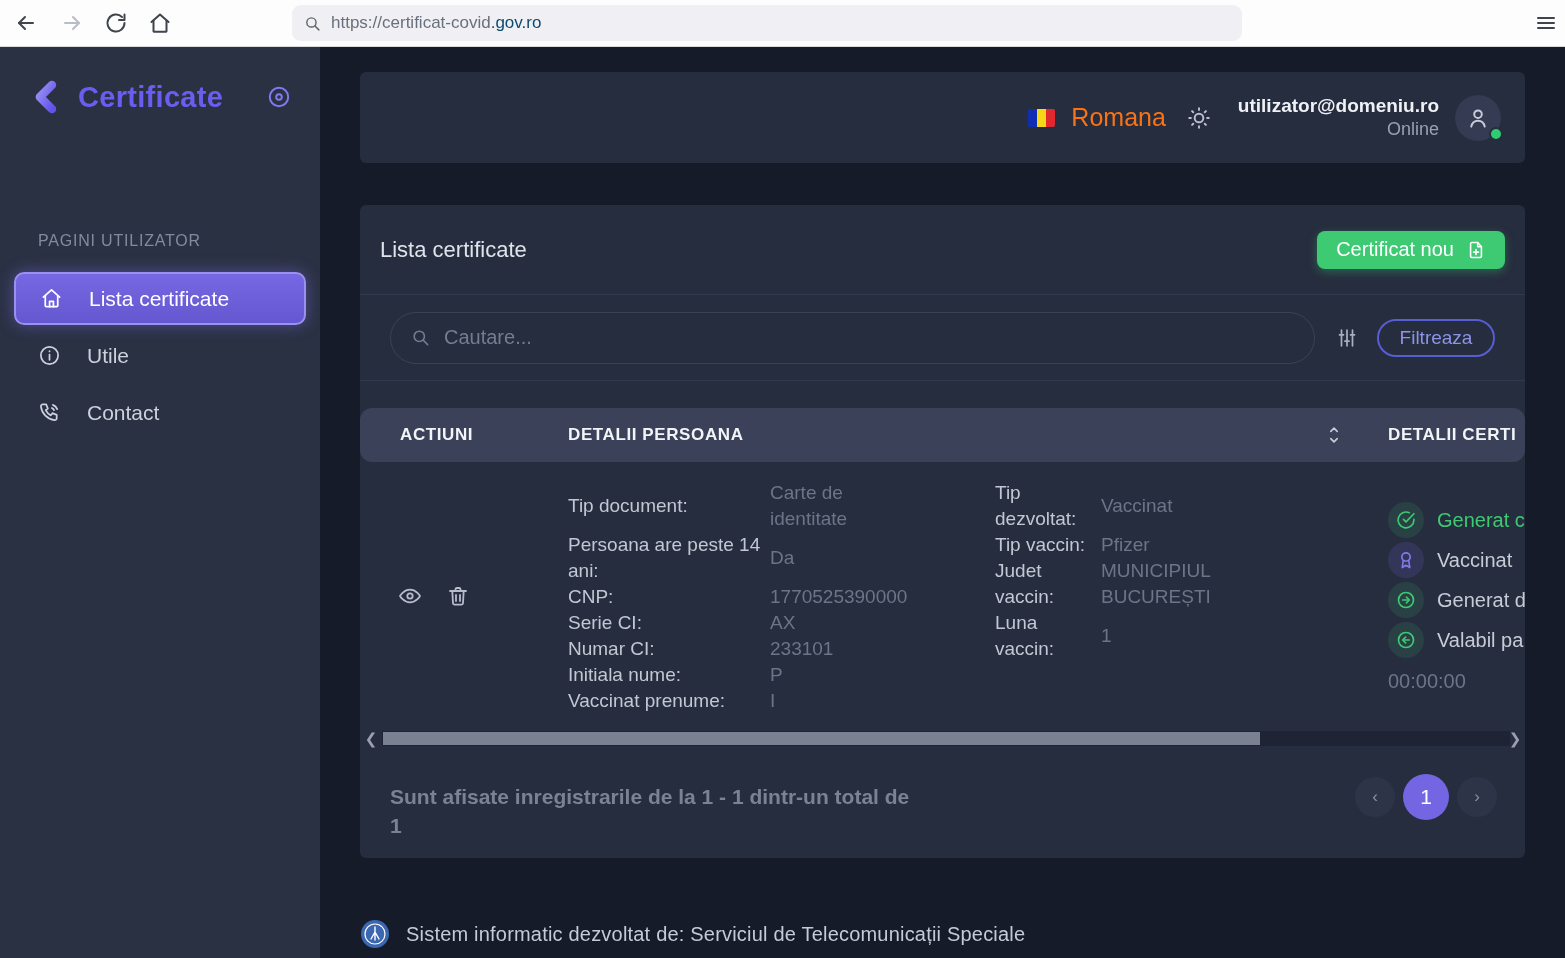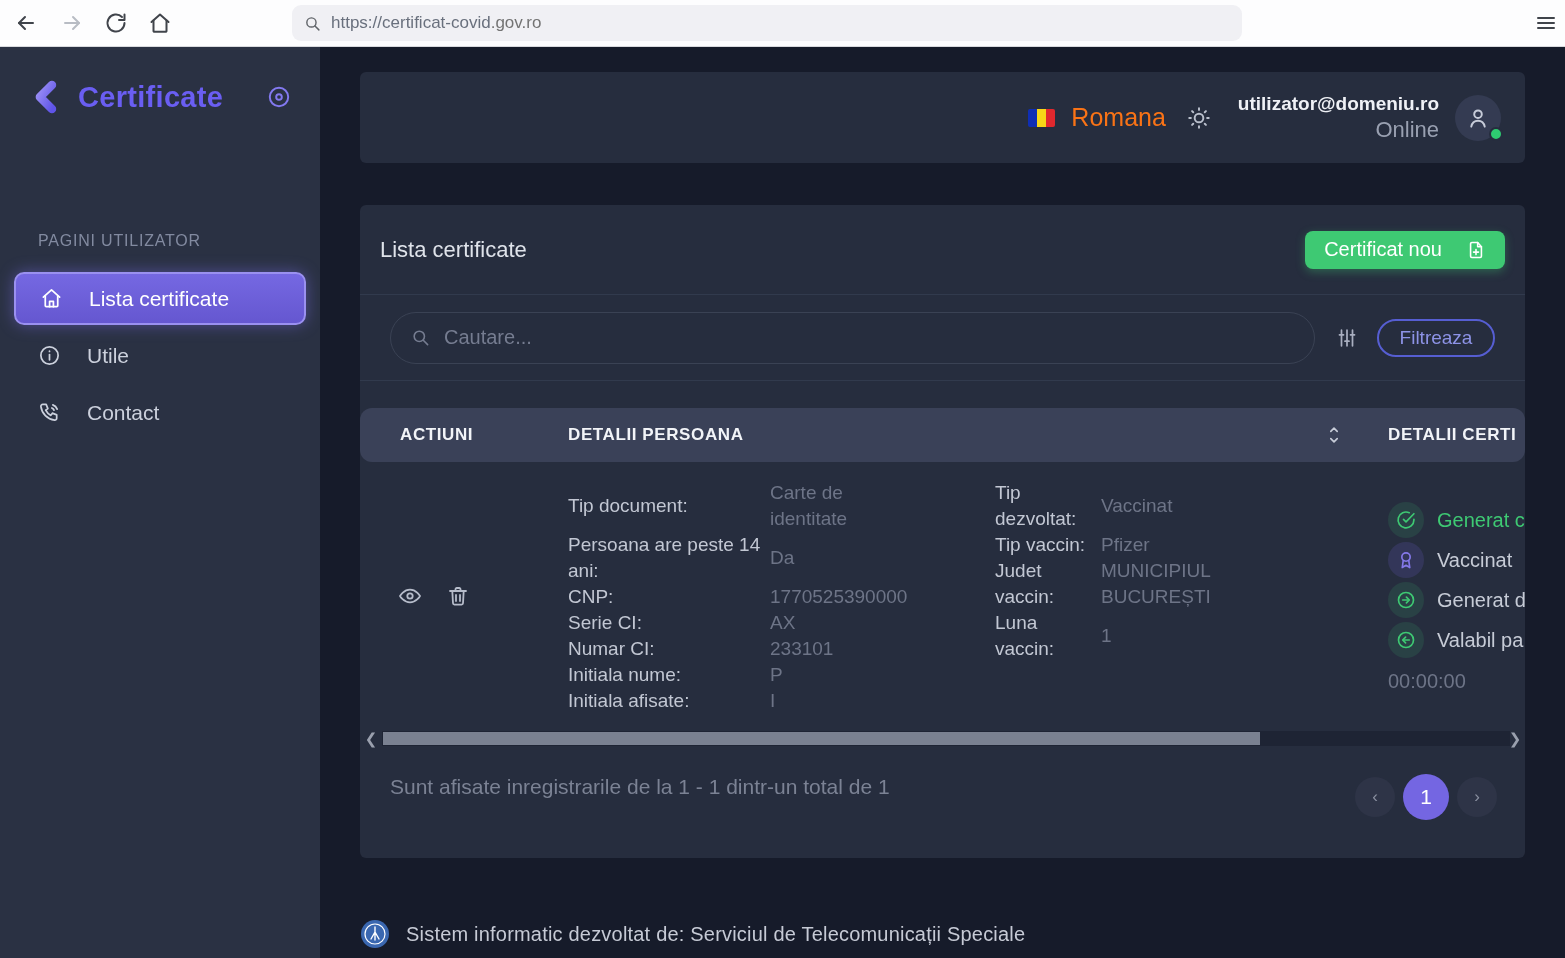--- a/index.html
+++ b/index.html
@@ -13,21 +13,21 @@
   .b-icon svg { width:100%; height:100%; }
   .b-back { left:14px; }
   .b-fwd  { left:60px; color:#b8bcc4; }
   .b-refresh { left:104px; }
   .b-home { left:148px; }
   .b-menu { left:1534px; }
   .url-bar { position:absolute; left:292px; top:5px; width:950px; height:36px; background:#f0f0f4;
              border-radius:9px; display:flex; align-items:center; padding:0 12px; gap:10px; cursor:text; }
   .url-bar svg { width:17px; height:17px; color:#5f6368; flex:0 0 auto; }
   .url-text { font-size:17px; color:#69707d; white-space:nowrap; }
-  .url-text .domain { color:#737373; }
+  .url-text .domain { color:#0c4a6e; }
 
   
   .app { display:flex; width:1565px; height:911px; }
   .sidebar { position:relative; width:320px; height:911px; background:#2a3143; flex:0 0 auto; }
   .main { position:relative; flex:1; height:911px; background:#161b2a; overflow:hidden; }
 
   
   .logo-row { position:absolute; left:30px; top:30px; width:262px; height:40px;
               display:flex; align-items:center; }
   .logo-chevron { width:34px; height:34px; flex:0 0 auto; }
@@ -49,35 +49,35 @@
             border-radius:6px; display:flex; align-items:center; justify-content:flex-end;
             padding-right:24px; }
   .lang { display:flex; align-items:center; gap:16px; cursor:pointer; }
   .flag { width:27px; height:18px; border-radius:2px;
           background:linear-gradient(90deg,#0f2eb4 0 33%,#f7d617 33% 66%,#e0282e 66% 100%); }
   .lang-label { font-size:25px; color:#f97316; }
   .theme-toggle { margin-left:20px; width:26px; height:26px; color:#b9bfcc; cursor:pointer; }
   .theme-toggle svg { width:100%; height:100%; }
   .user-info { margin-left:26px; text-align:right; line-height:1.25; }
   .user-email { font-size:19px; font-weight:bold; color:#eff1f6; }
-  .user-status { font-size:22px; color:#99a0b1; }
+  .user-status { font-size:18px; color:#99a0b1; }
   .avatar { position:relative; margin-left:16px; width:46px; height:46px; border-radius:50%;
             background:#343b52; display:flex; align-items:center; justify-content:center; cursor:pointer; }
   .avatar svg { width:26px; height:26px; color:#c7ccd9; }
   .status-dot { position:absolute; right:-2px; bottom:0; width:14px; height:14px; border-radius:50%;
                 background:#2ecc71; border:2px solid #262d3e; }
 
   
   .list-card { position:absolute; left:40px; top:158px; width:1165px; height:653px;
                background:#262d3e; border-radius:6px; overflow:hidden; }
   .card-head { position:absolute; left:0; top:0; width:1165px; height:90px; display:flex;
                align-items:center; justify-content:space-between; padding:0 20px;
                border-bottom:1px solid #313a4d; }
   .card-title { font-size:22px; color:#dfe3ea; }
-  .btn-new { display:flex; align-items:center; gap:24px; height:38px; padding:0 19px;
+  .btn-new { display:flex; align-items:center; gap:12px; height:38px; padding:0 19px;
              background:#3ec973; border:none; border-radius:8px; color:#ffffff; font-size:20px;
              font-family:inherit; cursor:pointer; box-shadow:0 3px 10px rgba(62,201,115,.35); }
   .btn-new svg { width:20px; height:20px; }
 
   .search-row { position:absolute; left:0; top:90px; width:1165px; height:86px; display:flex;
                 align-items:center; padding:0 30px; border-bottom:1px solid #313a4d; }
   .search-box { flex:1; height:52px; border:1px solid #3a4254; border-radius:26px; display:flex;
                 align-items:center; padding:0 20px; gap:14px; }
   .search-box svg { width:19px; height:19px; color:#757c90; flex:0 0 auto; }
   .search-input { flex:1; background:transparent; border:none; outline:none; color:#cfd4de;
@@ -125,22 +125,22 @@
 
   .h-scroll { position:absolute; left:0; top:525px; width:1165px; height:17px; }
   .scroll-arrow { position:absolute; top:0; width:14px; height:17px; color:#9aa0ae; font-size:15px;
                   display:flex; align-items:center; justify-content:center; cursor:pointer; }
   .sa-left { left:4px; } .sa-right { left:1148px; }
   .scroll-track { position:absolute; left:22px; top:1px; width:1128px; height:15px; background:#1e2434; }
   .scroll-thumb { position:absolute; left:1px; top:1px; width:877px; height:13px; background:#7a8191;
                   cursor:grab; }
 
   .pag-row { position:absolute; left:0; top:550px; width:1165px; height:103px; }
-  .summary { position:absolute; left:30px; top:17px; width:530px; font-size:21px; line-height:29px;
-             color:#7b8294; }
+  .summary { position:absolute; left:30px; top:27px; width:530px; font-size:21px; line-height:29px;
+             color:#7b8294;font-weight:bold; }
   .pager { position:absolute; right:28px; top:19px; display:flex; align-items:center; gap:8px; }
   .page-btn { width:40px; height:40px; border-radius:50%; background:#2e3447; border:none;
               color:#8a90a0; font-size:17px; display:flex; align-items:center; justify-content:center;
               cursor:pointer; font-family:inherit; }
   .page-current { width:46px; height:46px; border-radius:50%; background:#7466e2; border:none;
                   color:#ffffff; font-size:21px; display:flex; align-items:center; justify-content:center;
                   cursor:pointer; font-family:inherit; }
 
   .footer { position:absolute; left:40px; top:872px; display:flex; align-items:center; gap:16px; }
   .sts-emblem { width:30px; height:30px; flex:0 0 auto; }
@@ -342,21 +342,21 @@
           </div>
           <div class="detail-pair">
             <div class="d-label">Numar CI:</div>
             <div class="d-value">233101</div>
           </div>
           <div class="detail-pair">
             <div class="d-label">Initiala nume:</div>
             <div class="d-value">P</div>
           </div>
           <div class="detail-pair">
-            <div class="d-label">Initiala afisate:</div>
+            <div class="d-label">Vaccinat prenume:</div>
             <div class="d-value">I</div>
           </div>
         </div>
 
         <div class="details-group g-vaccine">
           <div class="detail-pair">
             <div class="d-label">Tip dezvoltat:</div>
             <div class="d-value">Vaccinat</div>
           </div>
           <div class="detail-pair">

